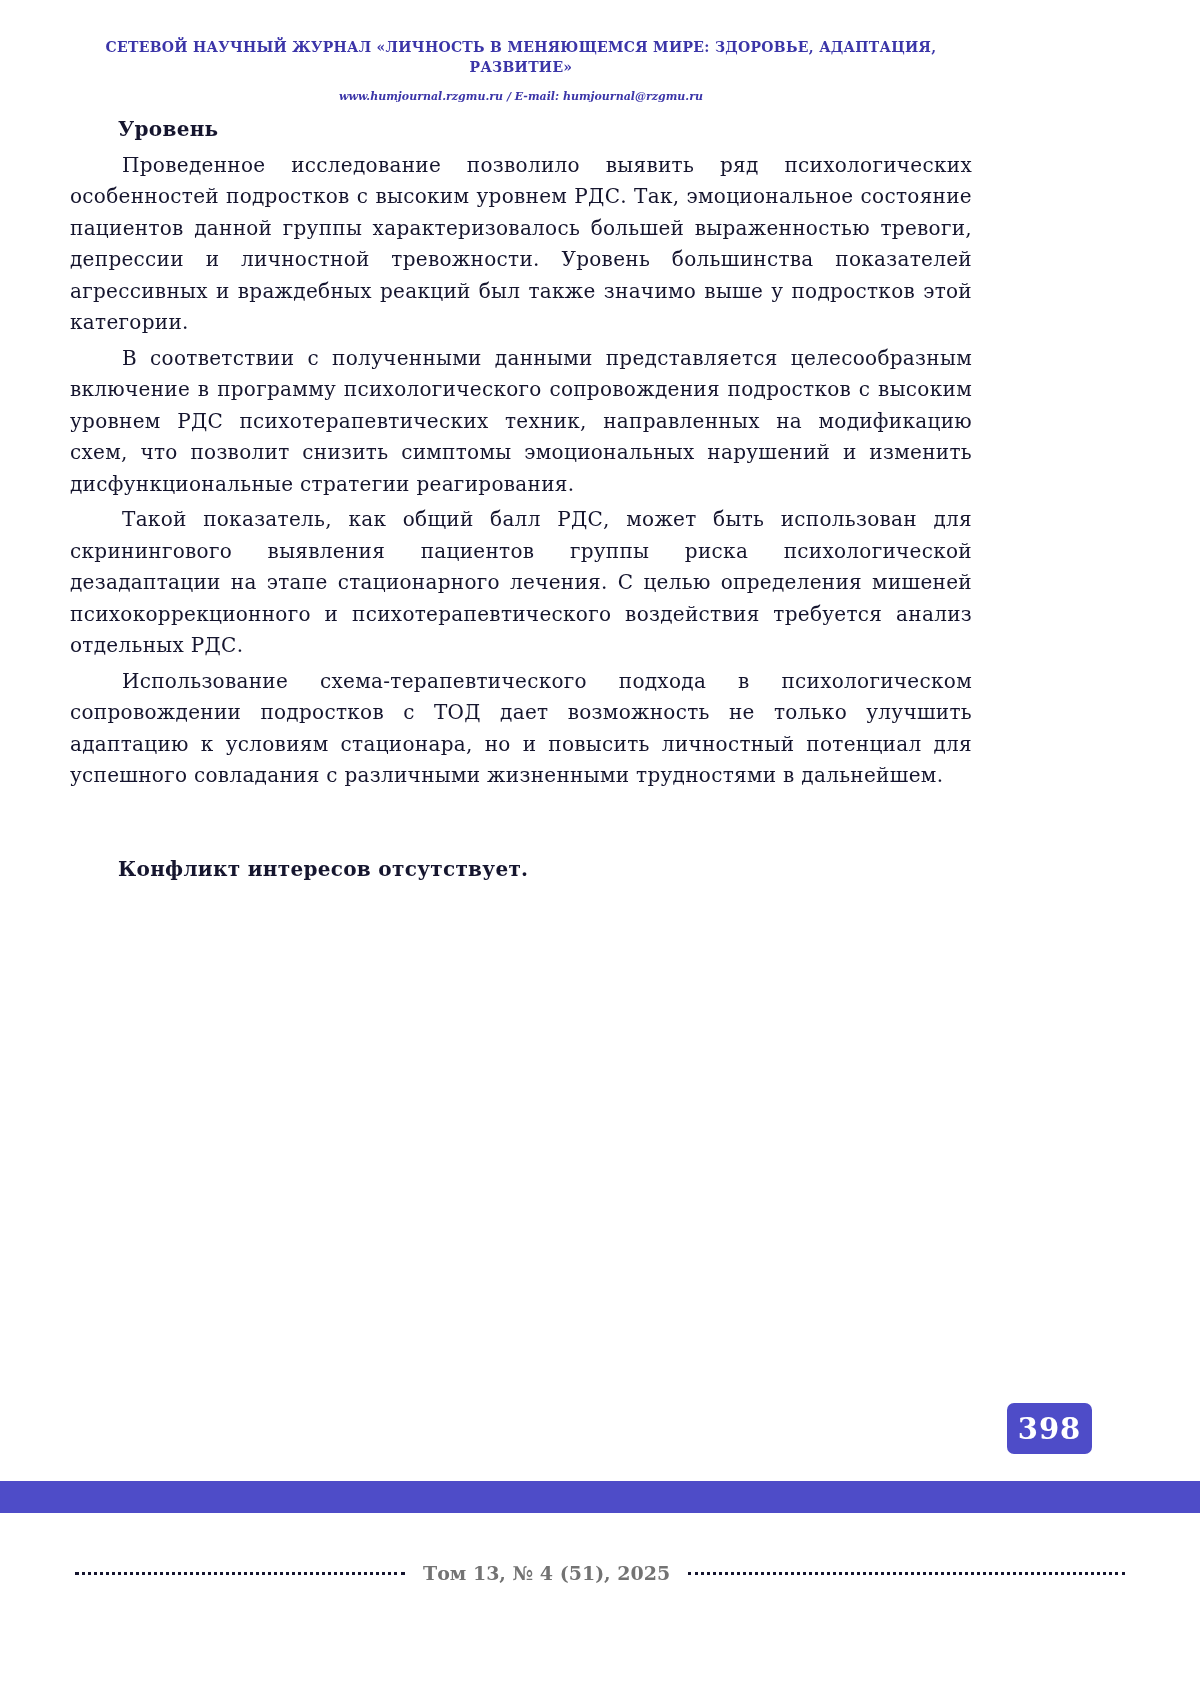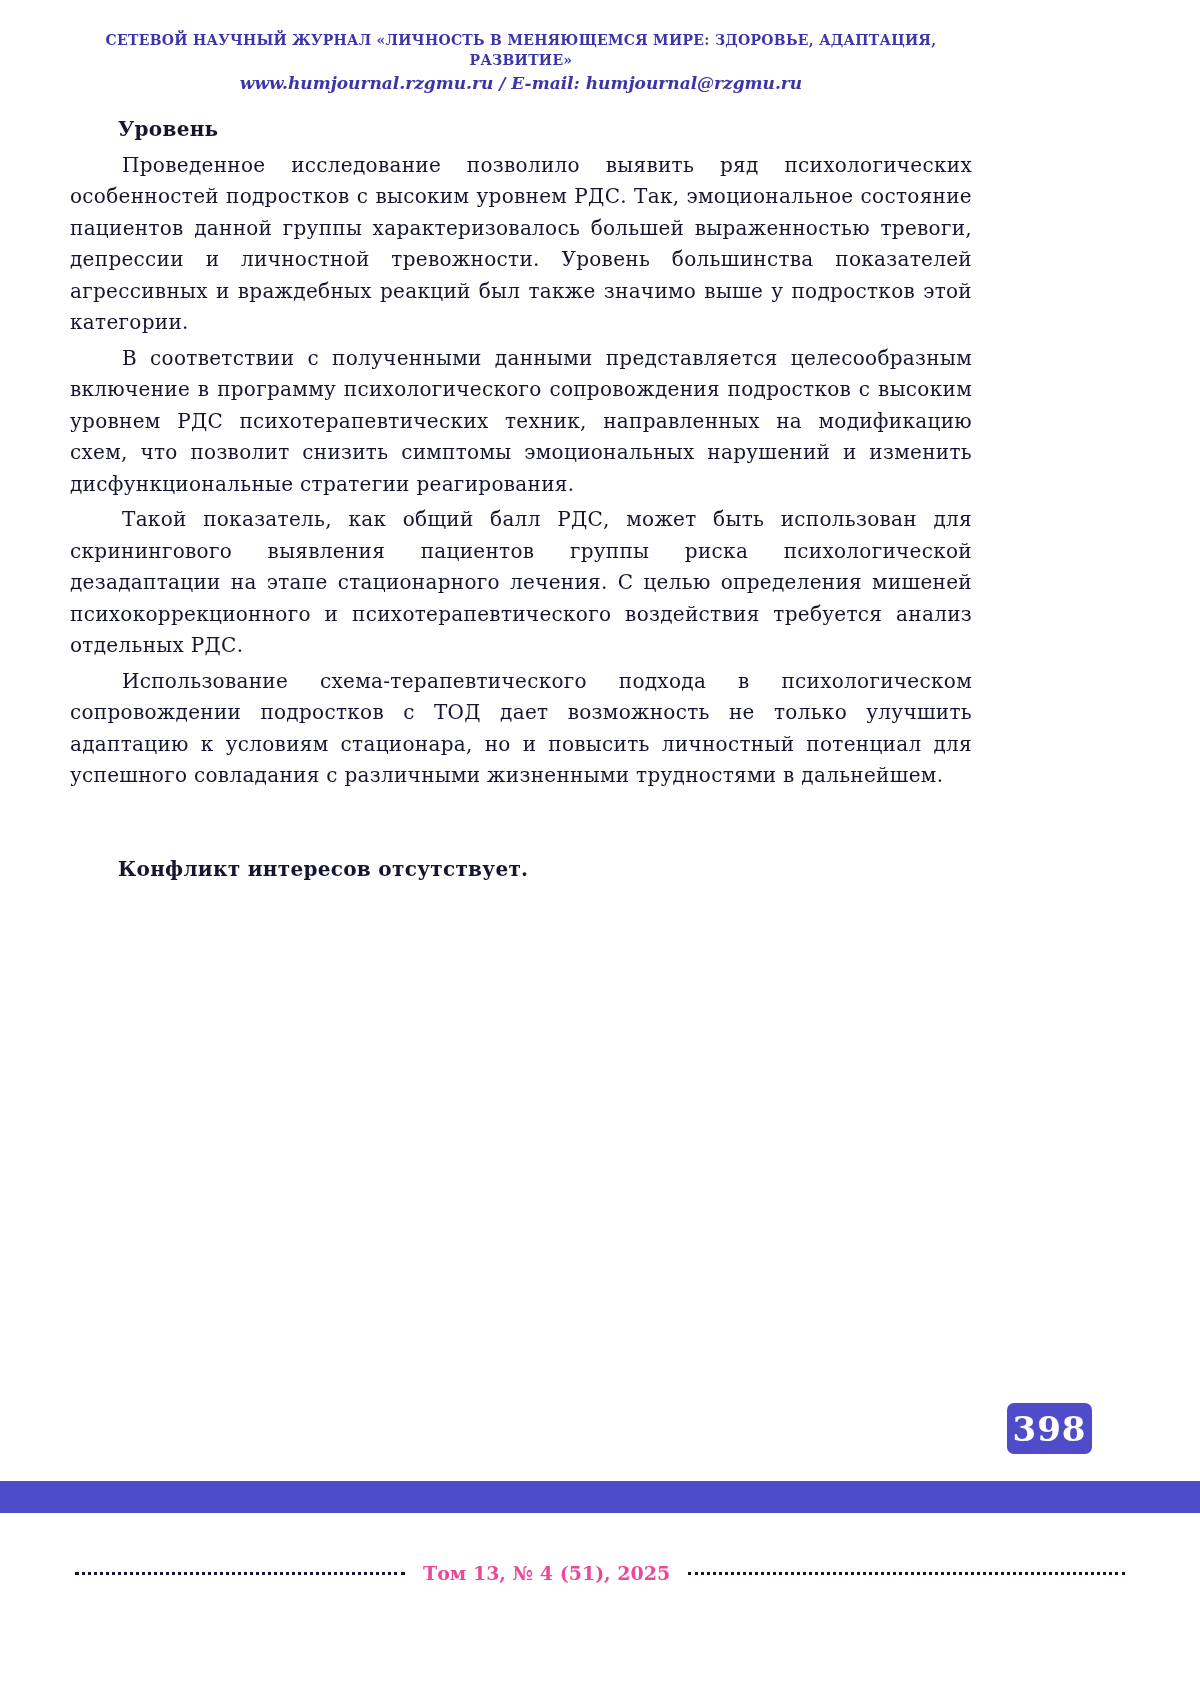--- a/index.html
+++ b/index.html
@@ -24,26 +24,27 @@
     left: 66px;
     width: 910px;
     text-align: center;
     color: #3b35a8;
   }
   .header .journal-title {
     font-weight: bold;
     font-size: 14px;
     letter-spacing: 0.3px;
     line-height: 20px;
+    margin-top: 7px;
   }
   .header .journal-contacts {
     font-weight: bold;
     font-style: italic;
-    font-size: 17px;
-    margin-top: 3px;
+    font-size: 11px;
+    margin-top: 13px;
   }
 
   
   .content {
     position: absolute;
     top: 114px;
     left: 66px;
     width: 910px;
     font-size: 20px;
     line-height: 31.5px;
@@ -69,21 +70,21 @@
   .page-number {
     position: absolute;
     top: 1403px;
     right: 108px;
     width: 85px;
     height: 51px;
     background: #4e4cc8;
     border-radius: 7px;
     color: #ffffff;
     font-weight: bold;
-    font-size: 34px;
+    font-size: 29px;
     display: flex;
     align-items: center;
     justify-content: center;
     letter-spacing: 1px;
   }
 
   
   .accent-bar {
     position: absolute;
     left: 0;
@@ -112,21 +113,21 @@
     margin-right: 18px;
   }
   .leader.right {
     flex: 1;
     margin-left: 18px;
   }
   .issue-info {
     font-weight: bold;
     font-size: 19px;
     white-space: nowrap;
-    color: #ec4899;
+    color: #737373;
   }
 </style>
 </head>
 <body>
 
 <div class="page">
 
   <div class="header">
     <div class="journal-title">СЕТЕВОЙ НАУЧНЫЙ ЖУРНАЛ «ЛИЧНОСТЬ В МЕНЯЮЩЕМСЯ МИРЕ: ЗДОРОВЬЕ, АДАПТАЦИЯ, РАЗВИТИЕ»</div>
     <div class="journal-contacts">www.humjournal.rzgmu.ru / E-mail: humjournal@rzgmu.ru</div>

